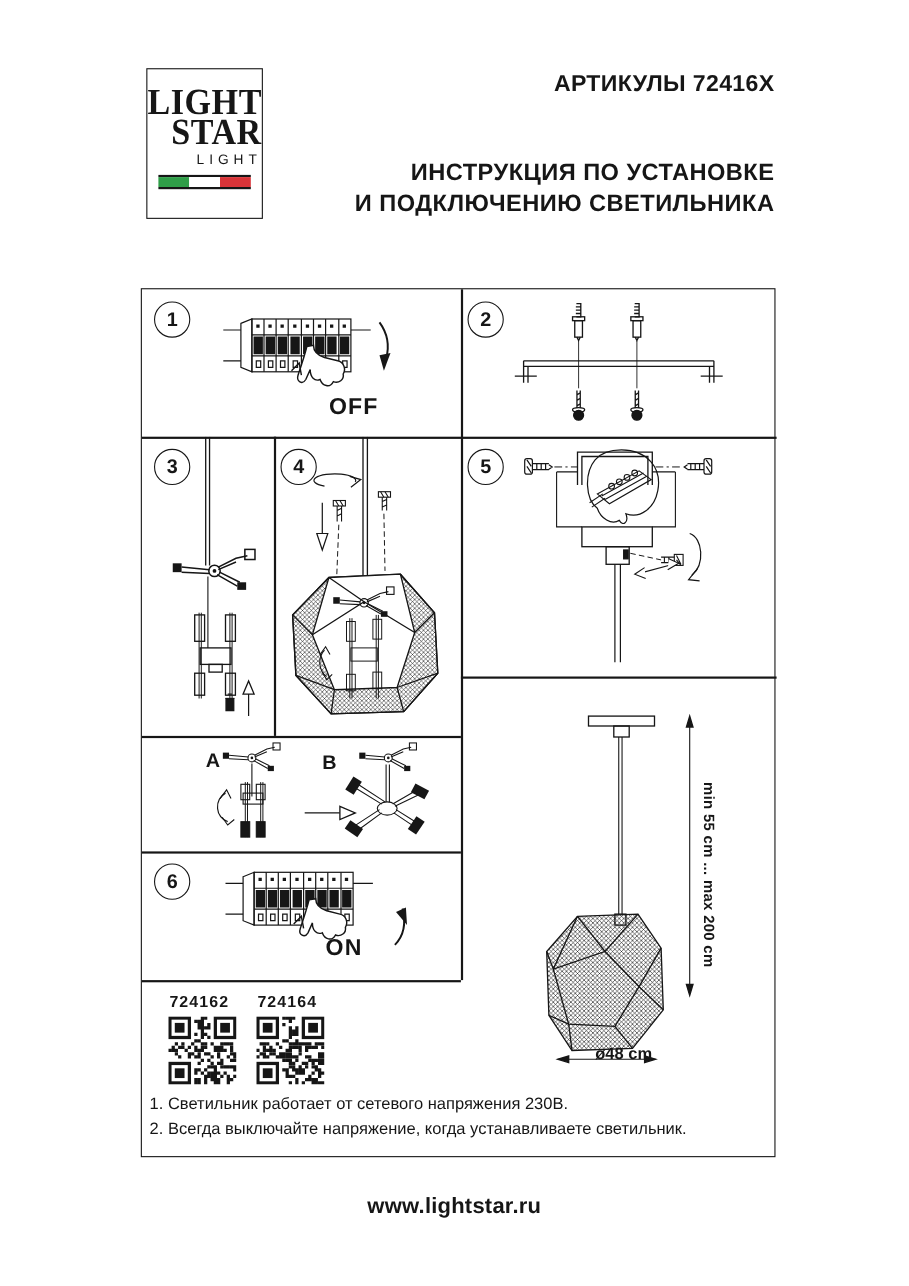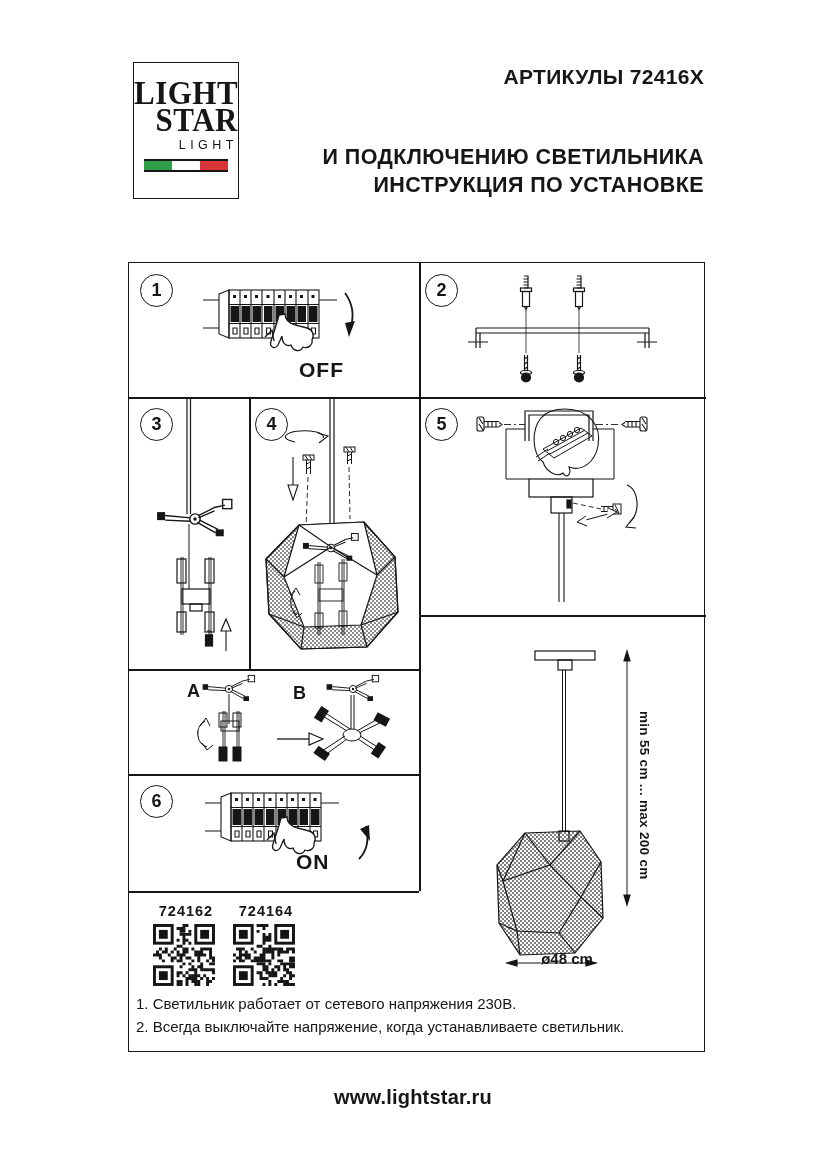--- a/index.html
+++ b/index.html
@@ -31,21 +31,21 @@
   .panel-svg{ position:absolute; display:block; }
 
   .num{ position:absolute; width:33px; height:33px; border:1.6px solid var(--ink); border-radius:50%;
         display:flex; align-items:center; justify-content:center;
         font-size:18px; font-weight:bold; background:#fff; }
 
   .lbl{ position:absolute; font-weight:600; }
   .lbl.switch{ font-size:21px; letter-spacing:1px; }
   .lbl.variant{ font-size:18px; font-weight:bold; }
 
-  .article{ position:absolute; width:64px; text-align:center; font-size:14.5px; font-weight:bold; letter-spacing:1px; }
+  .article{ position:absolute; width:64px; text-align:left; font-size:14.5px; font-weight:bold; letter-spacing:1px; }
   .qr{ position:absolute; width:62px; height:62px; }
 
   .dim-v{ position:absolute; writing-mode:vertical-rl; font-size:13.5px; font-weight:bold; letter-spacing:.3px; white-space:nowrap; }
   .dim-h{ position:absolute; font-size:15px; font-weight:bold;margin-top:7px; }
 
   .notes{ position:absolute; left:7px; top:730px; font-size:15px; line-height:22.5px; }
 
   .footer{ position:absolute; left:0; top:1086px; width:100%; text-align:center;
            font-size:20px; font-weight:bold; letter-spacing:.2px; }
 </style>
@@ -91,22 +91,22 @@
       <span style="background:#2f9e48"></span>
         <span style="background:#fff"></span>
         <span style="background:#d93438"></span>
     </div>
   </div>
 
   <div class="hdr-right">
     <div class="ln">АРТИКУЛЫ 72416X</div>
   </div>
   <div class="hdr-title">
+    <div class="ln">ИНСТРУКЦИЯ ПО УСТАНОВКЕ</div>
     <div class="ln">И ПОДКЛЮЧЕНИЮ СВЕТИЛЬНИКА</div>
-    <div class="ln">ИНСТРУКЦИЯ ПО УСТАНОВКЕ</div>
   </div>
 
   <div class="figure">
 
     <div class="hl" style="left:0; top:134px; width:577px;"></div>
     <div class="vl" style="left:290px; top:0; height:628px;"></div>
     <div class="vl" style="left:120px; top:134px; height:272px;"></div>
     <div class="hl" style="left:0; top:406px; width:290px;"></div>
     <div class="hl" style="left:290px; top:352px; width:287px;"></div>
     <div class="hl" style="left:0; top:511px; width:290px;"></div>

